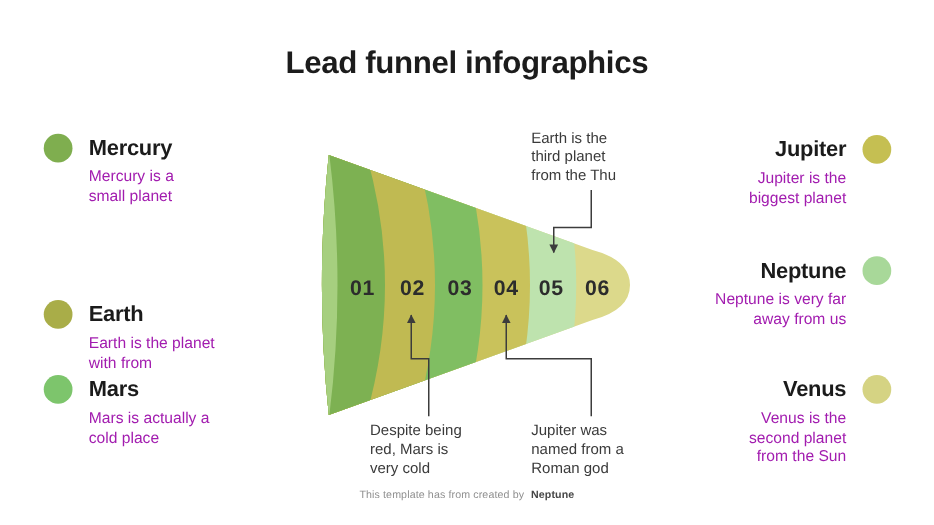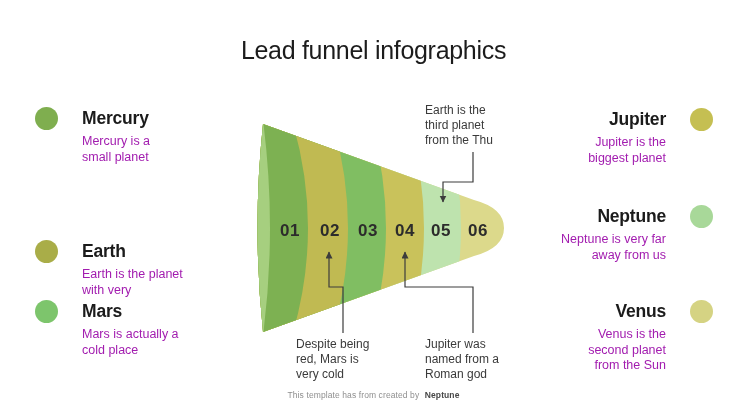--- a/index.html
+++ b/index.html
@@ -2,24 +2,24 @@
 <html><head>
 <meta charset="utf-8">
 <style>
   html,body{margin:0;padding:0;background:#ffffff;}
   .slide{
     position:relative;width:747px;height:420px;background:#ffffff;overflow:hidden;
     font-family:"Liberation Sans",sans-serif;
   }
   .title{
     position:absolute;left:0;right:0;top:36px;margin:0;
-    text-align:center;font-size:25px;font-weight:normal;letter-spacing:-0.3px;color:#1c1c1c;
+    text-align:center;font-size:25px;font-weight:bold;letter-spacing:-0.3px;color:#1c1c1c;
   }
   
-  .item{position:absolute;display:flex;align-items:flex-start;gap:24px;justify-content:space-between;}
+  .item{position:absolute;display:flex;align-items:flex-start;gap:13px;justify-content:space-between;}
   .item .dot{width:23px;height:23px;border-radius:50%;flex:0 0 auto;margin-top:0px;}
   .pname{font-size:17.5px;font-weight:bold;color:#1b1b1b;line-height:22px;letter-spacing:-0.2px;}
   .pdesc{font-size:12.5px;color:#a21caf;line-height:15.5px;margin-top:5px;white-space:pre-line;}
   .item.left{left:35px;}
   .item.right{right:34px;flex-direction:row-reverse;}
   .item.right .ptext{text-align:right;}
   .i-mercury{top:107px;}
   .i-earth{top:205px;margin-top:35px;}
   .i-mars{top:300px;}
   .i-jupiter{top:108px;}
@@ -59,21 +59,21 @@
       <div class="pname">Mercury</div>
       <div class="pdesc">Mercury is a
 small planet</div>
     </div>
   </div>
   <div class="item left i-earth">
     <span class="dot" style="background-color: rgb(169, 173, 72);"></span>
     <div class="ptext">
       <div class="pname">Earth</div>
       <div class="pdesc">Earth is the planet
-with very</div>
+with from</div>
     </div>
   </div>
   <div class="item left i-mars">
     <span class="dot" style="background-color: rgb(125, 197, 108);"></span>
     <div class="ptext">
       <div class="pname">Mars</div>
       <div class="pdesc">Mars is actually a
 cold place</div>
     </div>
   </div>

